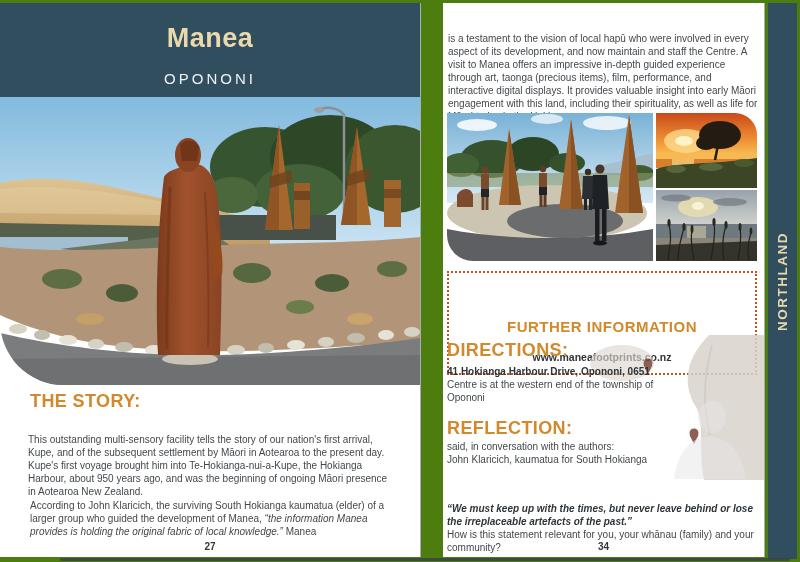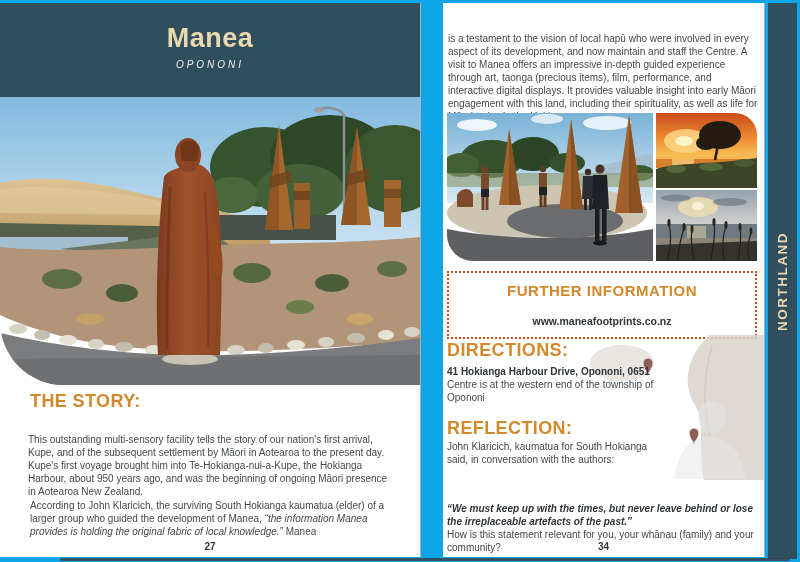--- a/index.html
+++ b/index.html
@@ -1,26 +1,26 @@
 <!DOCTYPE html>
 <html><head>
 <meta charset="utf-8">
 <style>
   html,body{margin:0;padding:0;background:#ffffff;}
-  .stage{position:relative;width:800px;height:562px;background:#0ea5e9;overflow:hidden;
+  .stage{position:relative;width:800px;height:562px;background:#4d7c0f;overflow:hidden;
          font-family:"Liberation Sans","DejaVu Sans",sans-serif;}
   .page{position:absolute;top:3px;height:554px;background:#ffffff;border-right:1px solid #a9aeb2;}
   .page-left{left:0;width:420px;}
   .page-right{left:443px;width:321px;}
   .shadow-bar{position:absolute;left:60px;right:10px;bottom:1px;height:3px;background:#39424a;opacity:.85;border-radius:2px;}
 
   
   .hdr{position:absolute;left:0;top:0;width:420px;height:94px;background:#314e5f;text-align:center;}
   .hdr-title{margin-top:20px;font-size:27px;font-weight:bold;color:#ead9ac;letter-spacing:.5px;}
-  .hdr-sub{margin-top:5px;font-size:10px;color:#eef2f4;letter-spacing:3px;font-style:italic;}
+  .hdr-sub{margin-top:16px;font-size:15px;color:#eef2f4;letter-spacing:3px;}
   .hdr-notch{position:absolute;left:86px;top:94px;width:0;height:0;
              border-left:11px solid transparent;border-right:11px solid transparent;border-top:17px solid #314e5f;}
 
   .photo-main{position:absolute;left:0;top:94px;width:420px;height:288px;overflow:hidden;border-radius:0 0 0 64px;}
   .photo-main svg{display:block;}
 
   .section-heading{font-size:18px;font-weight:bold;color:#d3882b;letter-spacing:.4px;}
   .body-text{font-size:10px;line-height:13px;color:#43484c;}
   .bold{font-weight:bold;color:#2f3438;}
   .ital{font-style:italic;margin-top:36px;}
@@ -31,21 +31,21 @@
   .pagenum{position:absolute;left:0;width:100%;top:538px;text-align:center;font-size:10px;font-weight:bold;color:#33383c;}
 
   
   .intro{position:absolute;left:5px;top:19px;width:311px;}
   .strip{position:absolute;left:4px;top:110px;width:310px;height:148px;}
   .strip .ph-left{position:absolute;left:0;top:0;width:206px;height:148px;overflow:hidden;border-radius:0 0 0 26px;}
   .strip .ph-sunset{position:absolute;left:209px;top:0;width:101px;height:75px;overflow:hidden;border-radius:0 22px 0 0;}
   .strip .ph-beach{position:absolute;left:209px;top:77px;width:101px;height:71px;overflow:hidden;}
 
   .fi-box{position:absolute;left:4px;top:268px;width:302px;border:2px dotted #c2511c;text-align:center;padding:9px 2px 10px 2px;background:#fff;}
-  .fi-head{font-size:15px;font-weight:bold;color:#d3882b;letter-spacing:.5px;}
+  .fi-head{font-size:15px;font-weight:bold;color:#d3882b;letter-spacing:.5px;margin-top:36px;}
   .fi-url{margin-top:16px;font-size:10.5px;font-weight:bold;color:#2f3438;}
 
   .dir-head{position:absolute;left:4px;top:337px;z-index:2;}
   .dir-addr{position:absolute;left:4px;top:362px;width:230px;z-index:2;}
   .dir-body{position:absolute;left:4px;top:375px;width:220px;z-index:2;}
   .map-wrap{position:absolute;right:0;top:332px;width:180px;height:145px;z-index:1;opacity:.85;}
 
   .ref-head{position:absolute;left:4px;top:415px;z-index:2;}
   .ref-body{position:absolute;left:4px;top:437px;width:318px;z-index:2;}
   .ref-sil{position:absolute;right:10px;top:396px;width:120px;height:80px;z-index:1;opacity:.5;}
@@ -311,22 +311,22 @@
     <div class="body-text dir-body">Centre is at the western end of the township of Opononi</div>
 
     <div class="ref-sil">
       <svg width="120" height="80" viewBox="0 0 120 80">
         <ellipse cx="78" cy="18" rx="14" ry="16" fill="#e6e6e9"></ellipse>
         <path d="M40,80 C44,48 62,36 78,38 C96,40 108,54 112,80 Z" fill="#e6e6e9"></path>
       </svg>
     </div>
     <div class="section-heading ref-head">REFLECTION:</div>
     <div class="body-text ref-body">
+      <div>said, in conversation with the authors:</div>
       <div>John Klaricich, kaumatua for South Hokianga</div>
-      <div>said, in conversation with the authors:</div>
       <div class="bold ital">“We must keep up with the times, but never leave behind or lose the irreplaceable artefacts of the past.”</div>
       <div>How is this statement relevant for you, your whānau (family) and your community?</div>
     </div>
 
     <div class="pagenum">34</div>
   </div>
 
   <div class="tab">
     <div class="tab-label">NORTHLAND</div>
   </div>

